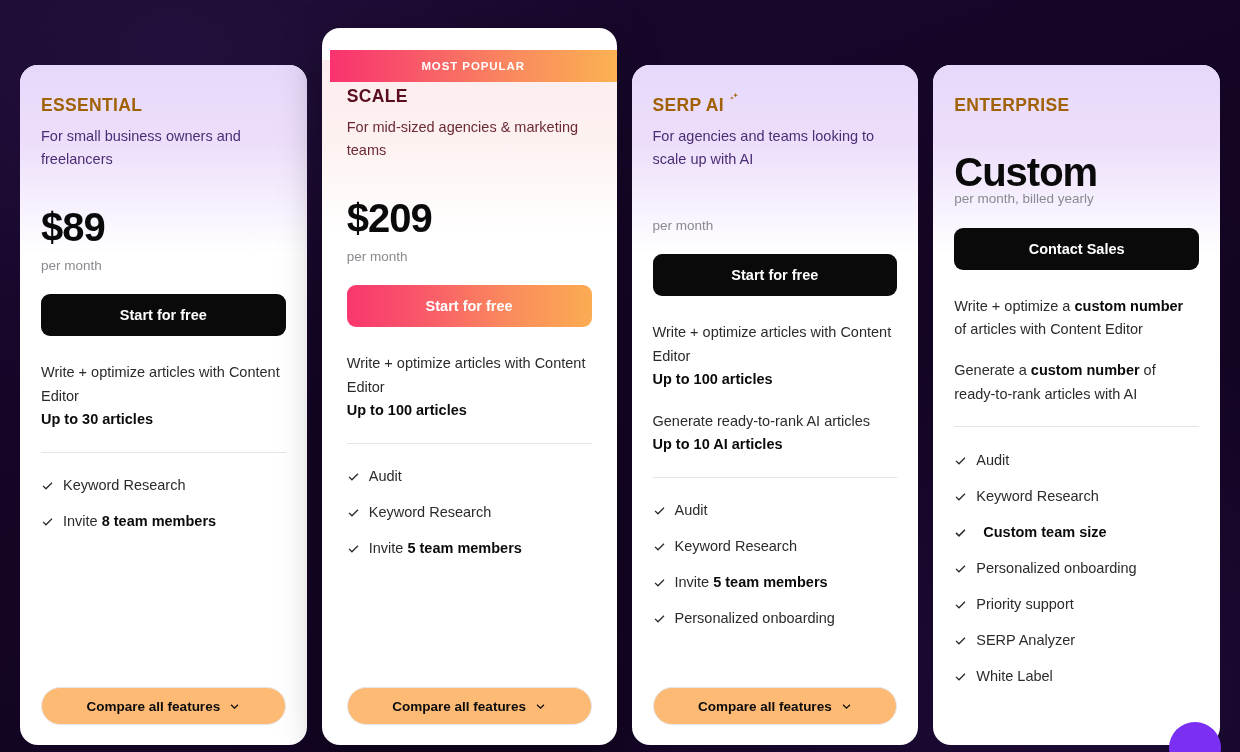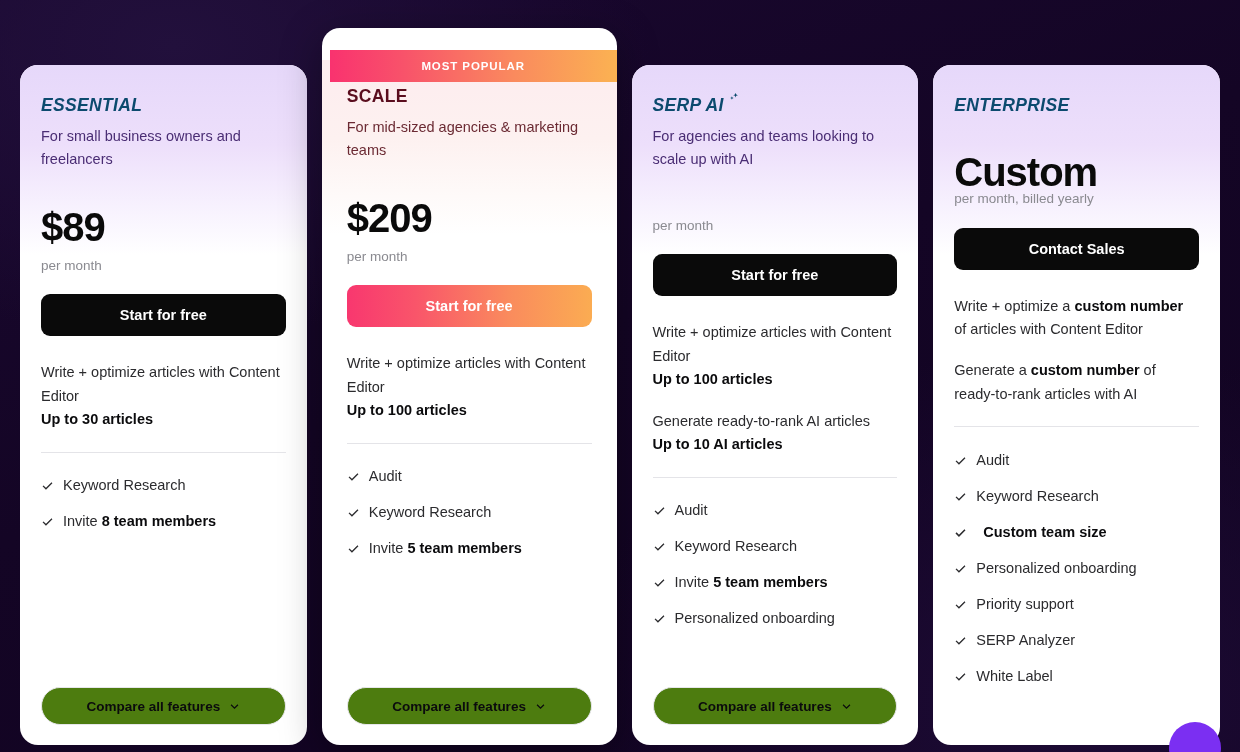--- a/index.html
+++ b/index.html
@@ -107,21 +107,21 @@
   .card.featured .plan-head { padding-top: 58px; }
 
   .plan-name {
     font-size: 17.5px;
     font-weight: bold;
     letter-spacing: 0.35px;
     display: flex;
     align-items: flex-start;
     gap: 1px;
   }
-  .card.purple .plan-name { color: #0c4a6e; font-style: italic; }
+  .card.purple .plan-name { color: #a16207; }
   .card.pink   .plan-name { color: #5a0d1e; }
 
   .sparkle-icon {
     position: relative;
     top: -3px;
     width: 16px;
     height: 16px;
     flex: 0 0 auto;
   }
 
@@ -215,21 +215,21 @@
     height: 13px;
     margin-top: 4px;
     color: #2b2b2e;
   }
 
   
   .card-footer { margin-top: auto; padding-bottom: 20px; }
   .compare-btn {
     width: 100%;
     height: 38px;
-    background: #4d7c0f;
+    background: #fdba74;
     border: 1px solid #e6e6ea;
     border-radius: 19px;
     font-family: inherit;
     font-size: 13.5px;
     font-weight: bold;
     color: #0b0b0d;
     cursor: pointer;
     display: flex;
     align-items: center;
     justify-content: center;

